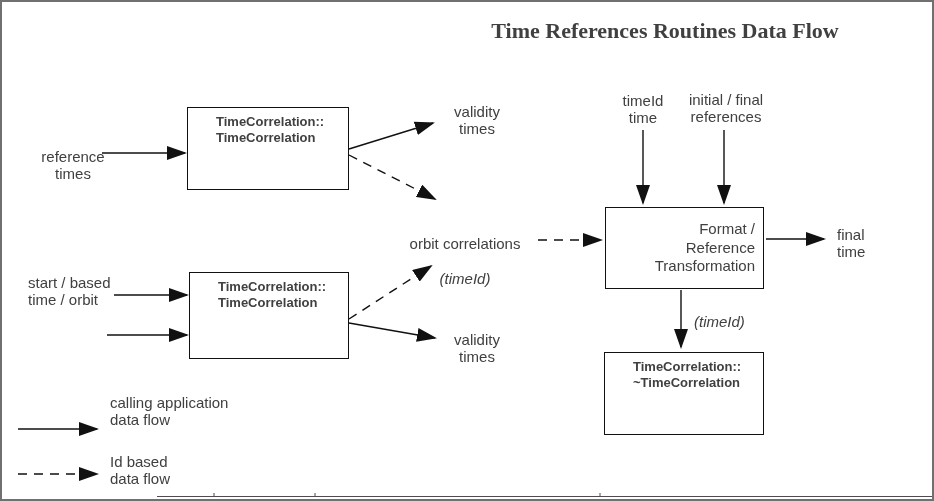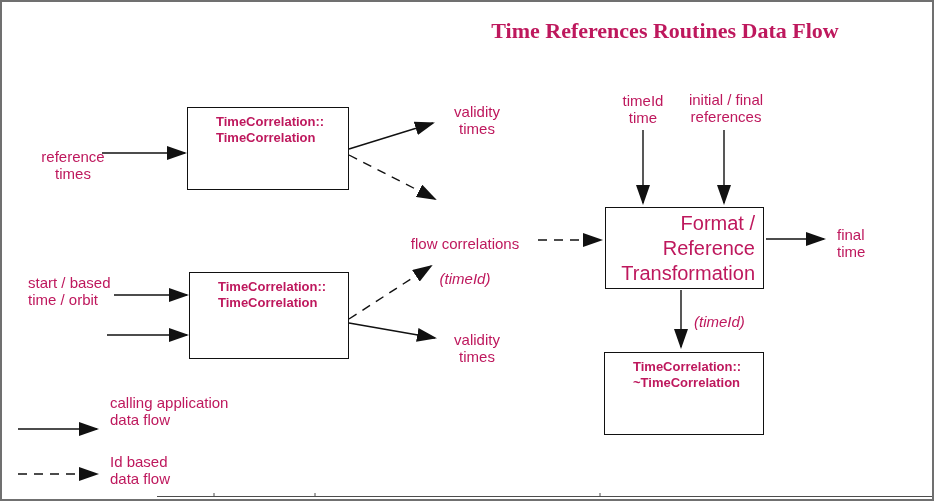--- a/index.html
+++ b/index.html
@@ -5,21 +5,21 @@
   html,body{margin:0;padding:0;background:#e8e8e8;}
   .page{
     position:relative;
     width:934px;height:501px;
     margin:0 auto;
     background:#ffffff;
     border:2px solid #707070;
     box-sizing:border-box;
     overflow:hidden;
     font-family:"Liberation Sans", sans-serif;
-    color:#be185d;
+    color:#404040;
   }
   .wires{position:absolute;left:0;top:0;width:930px;height:497px;}
   .wires line{stroke:#111111;stroke-width:1.4;}
   .wires line.dashed{stroke-dasharray:9 7;}
   .wires path.ruler{stroke:#4d4d4d;stroke-width:1;fill:none;}
   .title{
     position:absolute;left:418px;top:16px;width:490px;
     text-align:center;
     font-family:"Liberation Serif", serif;
     font-weight:bold;font-size:22px;line-height:1.2;
@@ -33,21 +33,21 @@
   }
   .node-title{
     font-weight:bold;font-size:13px;line-height:1.2;
     padding:6px 8px;
     white-space:pre-line;
   }
   .node.fmt{
     display:flex;align-items:center;justify-content:flex-end;
   }
   .fmt-text{
-    font-size:20px;line-height:1.25;text-align:right;
+    font-size:15px;line-height:1.25;text-align:right;
     padding-right:8px;white-space:pre-line;
   }
   .lbl{
     position:absolute;
     font-size:15px;line-height:1.15;
     white-space:pre-line;
   }
   .center{text-align:center;}
   .italic{font-style:italic;}
 </style>
@@ -104,21 +104,21 @@
 ~TimeCorrelation</div>
   </div>
 
   <div class="lbl center" style="left:20px;top:146px;width:102px">reference
 times</div>
 
   <div class="lbl center" style="left:437px;top:101px;width:76px">validity
 times</div>
 
   <div class="lbl center" style="left:388px;top:216px;width:150px">
-    <div>flow correlations</div>
+    <div>orbit correlations</div>
     <div class="italic">(timeId)</div>
   </div>
 
   <div class="lbl center" style="left:606px;top:90px;width:70px">timeId
 time</div>
 
   <div class="lbl center" style="left:670px;top:89px;width:108px">initial / final
 references</div>
 
   <div class="lbl" style="left:835px;top:224px;width:60px">final

